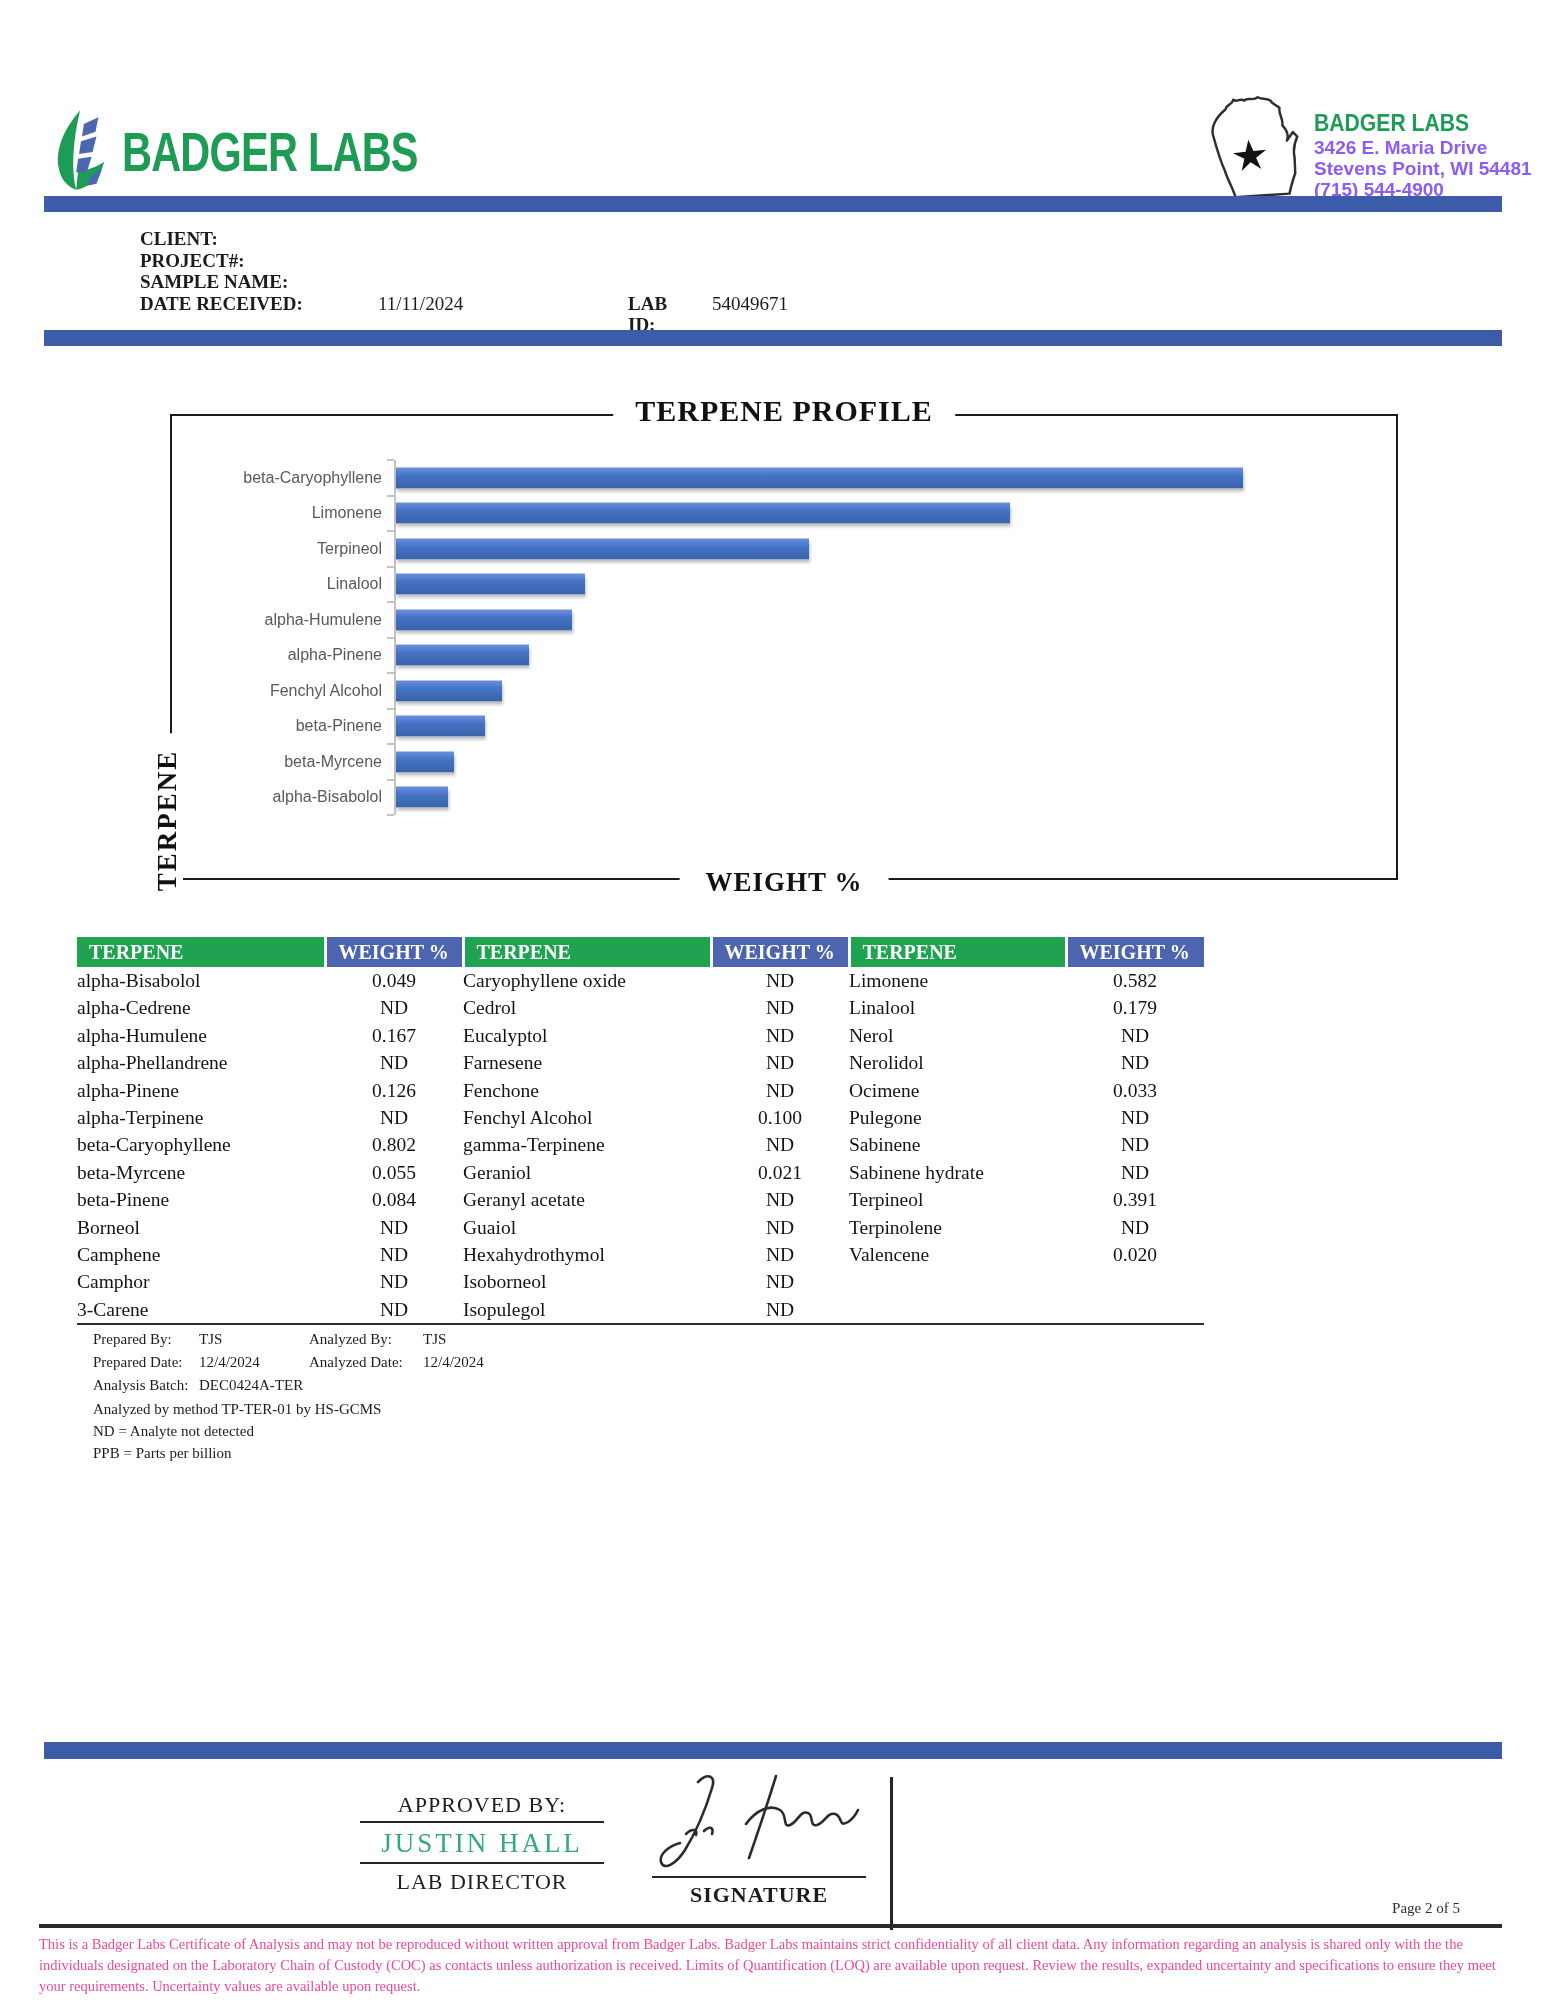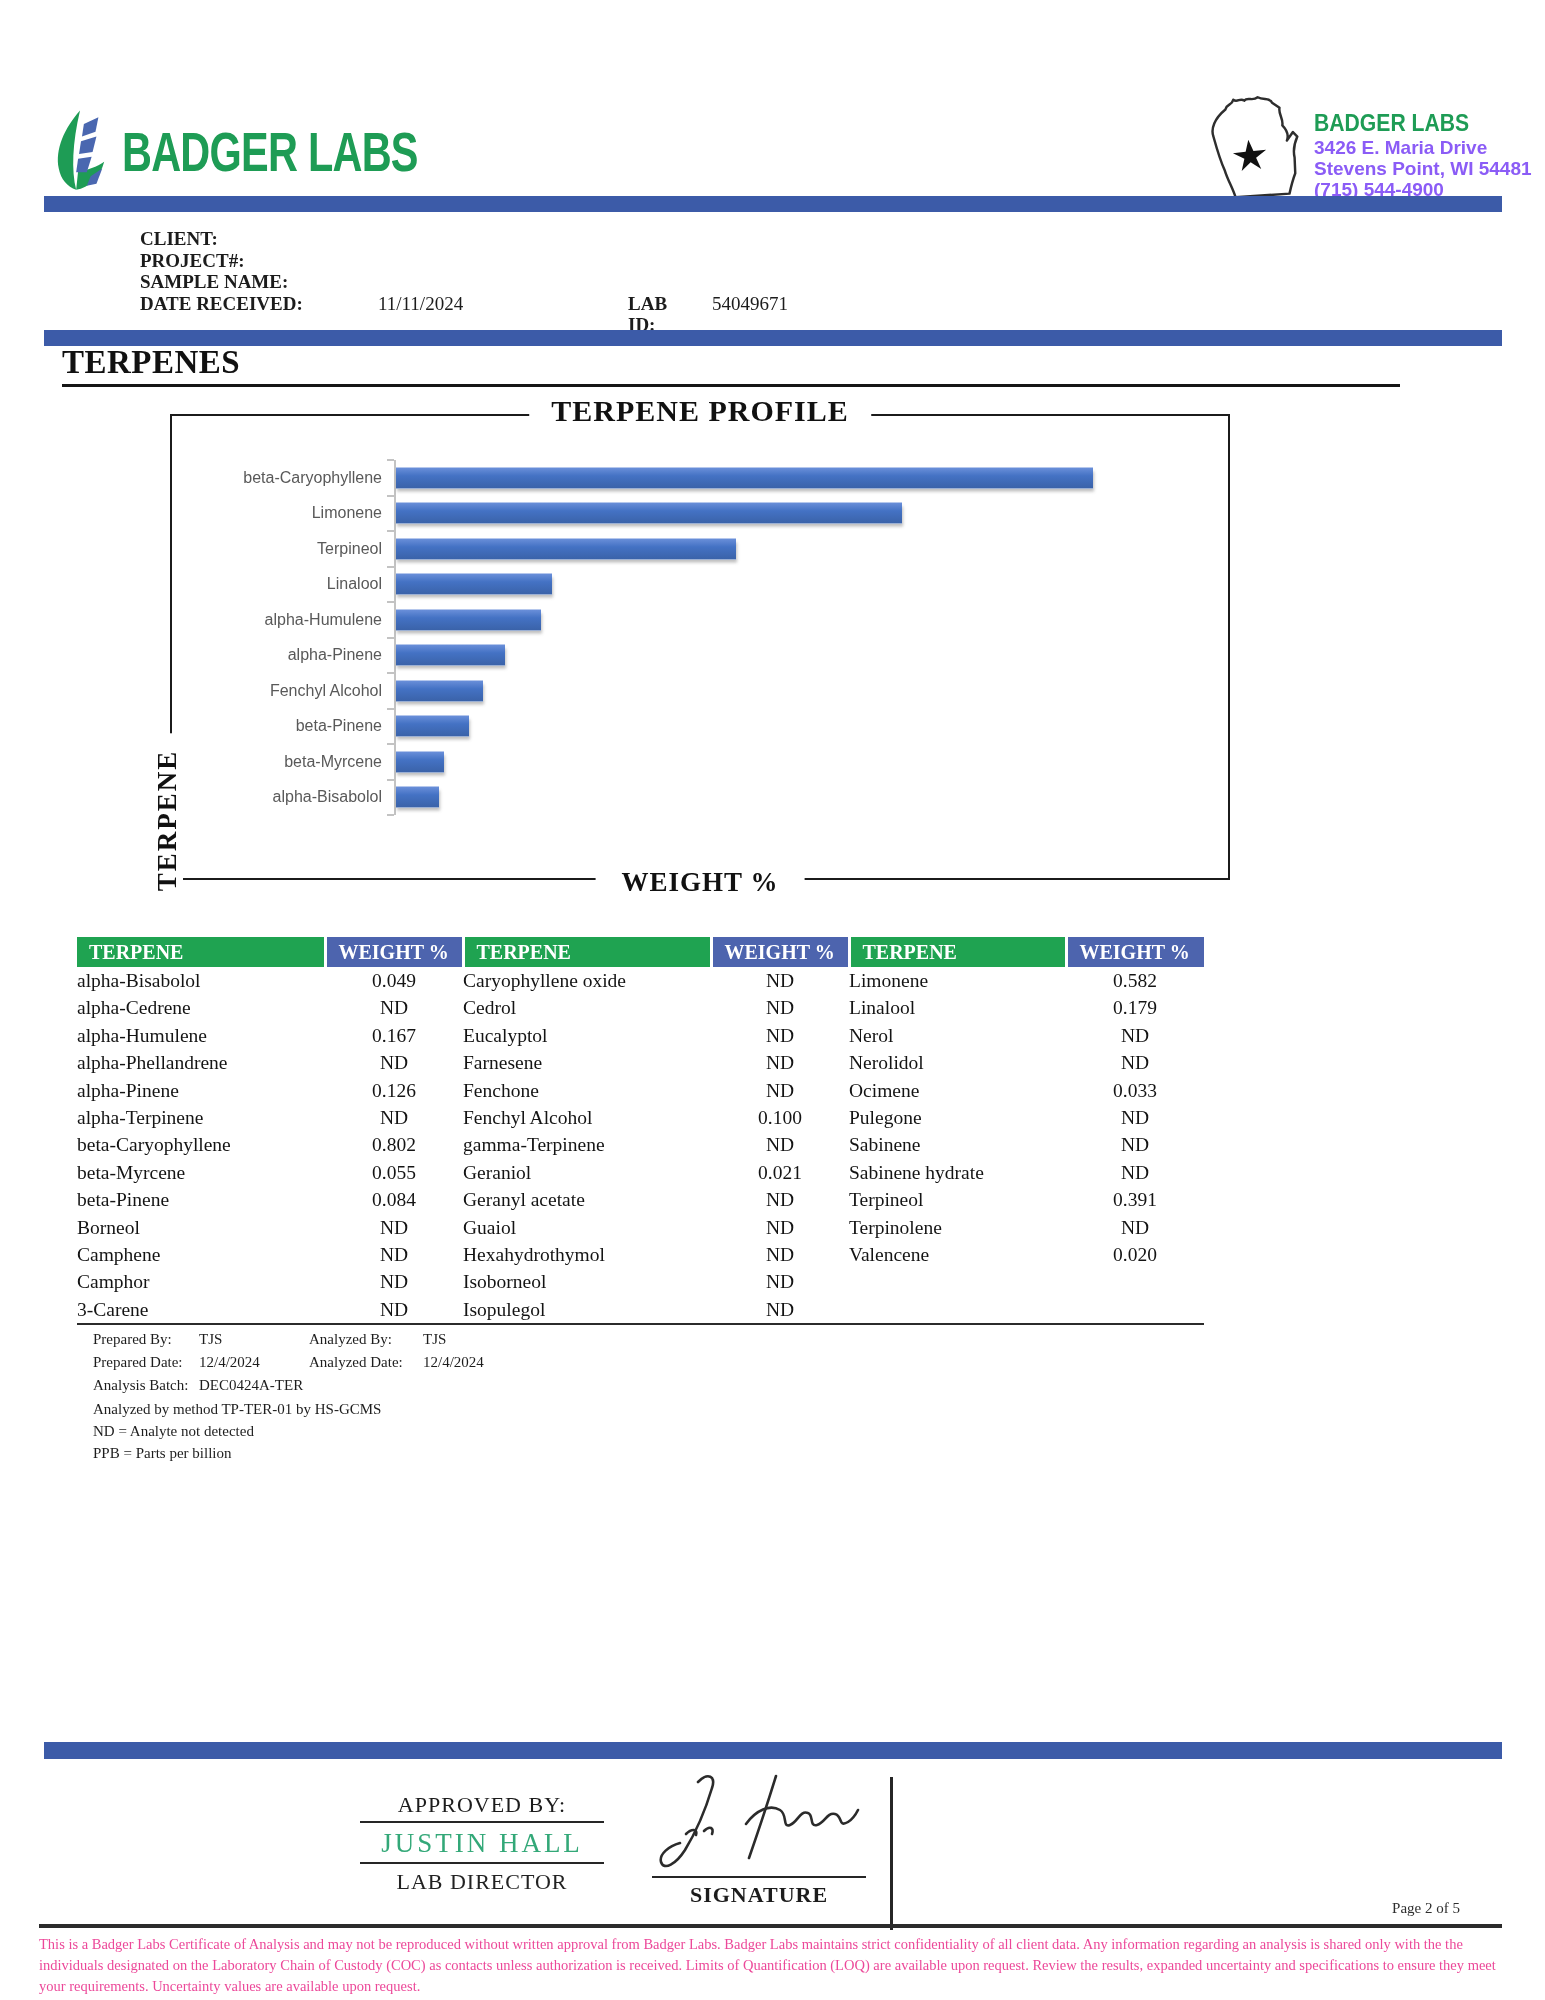--- a/index.html
+++ b/index.html
@@ -36,21 +36,21 @@
   .ci-val{position:absolute;top:0;}
   .date-val{left:238px;}
   .labid{position:absolute;left:488px;top:0;}
   .labid-val{left:572px;}
 
   
   .section-head{position:absolute;left:62px;top:344px;width:1338px;border-bottom:3px solid #151515;padding-bottom:3px;}
   .section-head h2{margin:0;font-size:33px;letter-spacing:.5px;font-weight:bold;color:#111;}
 
   
-  .chartbox{position:absolute;left:170px;top:414px;width:1060px;height:466px;
+  .chartbox{position:absolute;left:170px;top:414px;width:1228px;height:466px;
     border:2.5px solid #1b1b1b;box-sizing:border-box;background:#fff;}
   .chart-title{position:absolute;top:-22px;left:50%;transform:translateX(-50%);
     background:#fff;padding:0 22px;font-weight:bold;font-size:30px;letter-spacing:1px;color:#111;white-space:nowrap;}
   .ylab{position:absolute;left:-20px;top:50%;transform:translateY(-50%);writing-mode:vertical-rl;
     rotate:180deg;background:#fff;padding:16px 0;font-weight:bold;font-size:27px;letter-spacing:2px;color:#111;}
   .xlab{position:absolute;bottom:-20px;left:50%;transform:translateX(-50%);
     background:#fff;padding:0 26px;font-weight:bold;font-size:27px;letter-spacing:1px;color:#111;white-space:nowrap;}
   .plot{margin:44px 50px 0 0;}
   .crow{display:flex;height:35.5px;align-items:center;}
   .clabel{width:210px;padding-right:12px;text-align:right;font-family:"Liberation Sans",sans-serif;
@@ -154,23 +154,20 @@
     <div class="ci-row">
       <span class="ci-label">DATE RECEIVED:</span>
       <span class="ci-val date-val">11/11/2024</span>
       <span class="ci-label labid">LAB ID:</span>
       <span class="ci-val labid-val">54049671</span>
     </div>
   </div>
 
   <div class="rule rule2"></div>
 
-  <div class="section-head">
-    <h2>TERPENES</h2>
-  </div>
 
   <section class="chartbox">
     <div class="chart-title">TERPENE PROFILE</div>
     <div class="ylab">TERPENE</div>
     <div class="plot" id="chart-rows">
         <div class="crow">
           <div class="clabel">beta-Caryophyllene</div>
           <div class="ctrack">
             <div class="cbar" style="width: 89.1111%;"></div>
           </div>

